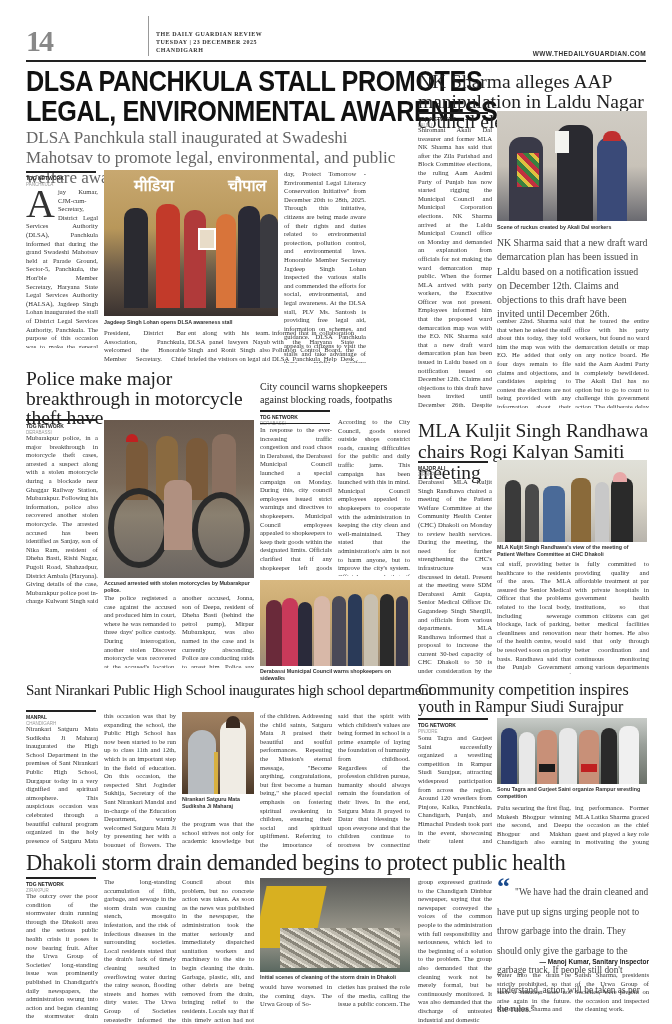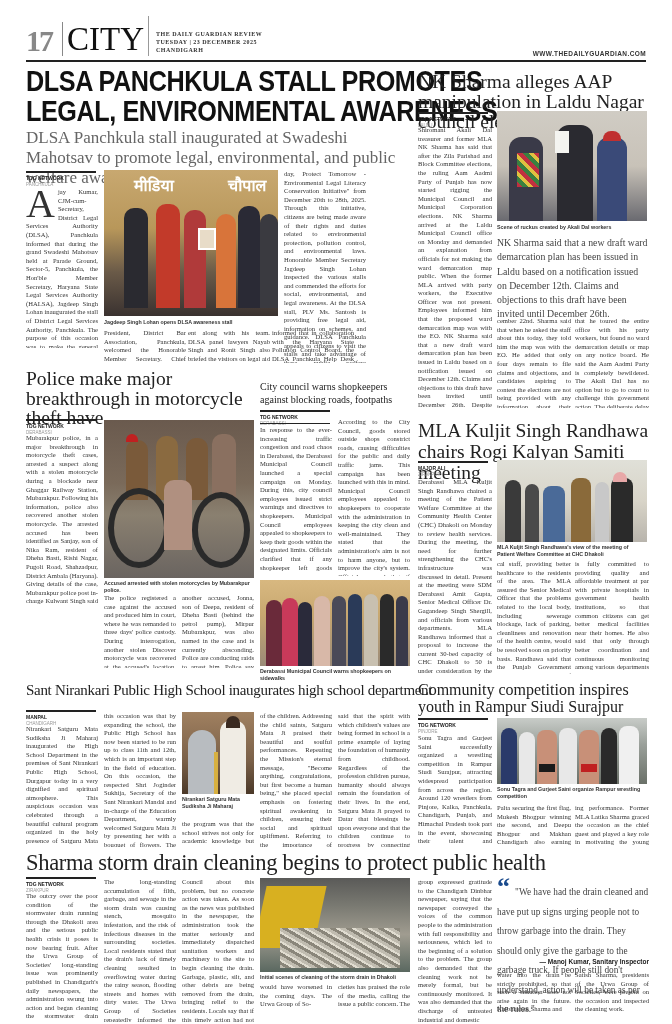--- a/index.html
+++ b/index.html
@@ -22,22 +22,21 @@
 .cap{font-family:"Liberation Sans",sans-serif;font-size:5.3px;font-weight:bold;color:#333;line-height:6.5px}
 .drop{float:left;font-size:40px;line-height:32px;padding-right:3px;font-family:"Liberation Serif",serif}
 .quote{font-family:"Liberation Serif",serif;color:#444}
 .qmark{color:#1a4a8c;font-size:26px;font-weight:bold;font-family:"Liberation Serif",serif;line-height:18px}
 .rule{background:#222;height:1px}
 </style>
 </head>
 <body>
 
 <div class="abs masthead">
-  <div class="pgnum">17</div>
-  <div class="section">CITY</div>
+  <div class="pgnum">14</div>
   <div class="mast-div"></div>
   <div class="mast-info">
     <div>THE DAILY GUARDIAN REVIEW</div>
     <div>TUESDAY | 23 DECEMBER 2025</div>
     <div>CHANDIGARH</div>
   </div>
   <div class="site">WWW.THEDAILYGUARDIAN.COM</div>
 </div>
 
 <div class="abs" style="left:26px;top:66px;width:380px">
@@ -180,21 +179,21 @@
   <div style="position:absolute;left:62px;top:10px;width:18px;height:56px;background:#e8e8e8;border-radius:8px 8px 0 0"></div>
   <div style="position:absolute;left:82px;top:12px;width:20px;height:54px;background:#c89078;border-radius:8px 8px 0 0"></div>
   <div style="position:absolute;left:84px;top:46px;width:16px;height:8px;background:#c02020"></div>
   <div style="position:absolute;left:104px;top:10px;width:16px;height:56px;background:#2a2a2a;border-radius:8px 8px 0 0"></div>
   <div style="position:absolute;left:122px;top:8px;width:20px;height:58px;background:#f0f0f0;border-radius:8px 8px 0 0"></div>
 </div>
 <div class="abs cap" style="left:497px;top:786px;width:150px">Sonu Tagra and Gurjeet Saini organize Rampur wrestling competition</div>
 <div class="abs col" style="left:497px;top:804px;width:74px;height:44px">Palta securing the first flag, Mukesh Bhogpur winning the second, and Deepu Bhogpur and Makhan Chandigarh also earning medals for their outstand-</div>
 <div class="abs col" style="left:575px;top:804px;width:74px;height:44px">ing performance. Former MLA Latika Sharma graced the occasion as the chief guest and played a key role in motivating the young athletes.</div>
 
-<div class="abs h-serif" style="left:26px;top:851px;width:640px;font-size:22.5px;white-space:nowrap;letter-spacing:-0.3px">Sharma storm drain cleaning begins to protect public health</div>
+<div class="abs h-serif" style="left:26px;top:851px;width:640px;font-size:22.5px;white-space:nowrap;letter-spacing:-0.3px">Dhakoli storm drain demanded begins to protect public health</div>
 <div class="abs by" style="left:26px;top:877px;width:70px">
   <span>TDG NETWORK</span>
   <small>ZIRAKPUR</small>
 </div>
 <div class="abs col" style="left:26px;top:892px;width:72px;height:130px">The outcry over the poor condition of the stormwater drain running through the Dhakoli area and the serious public health crisis it poses is now bearing fruit. After the Urwa Group of Societies' long-standing issue was prominently published in Chandigarh's daily newspapers, the administration swung into action and began cleaning the stormwater drain running through Ward Nos. 13 and 14.</div>
 <div class="abs col" style="left:104px;top:878px;width:72px;height:144px">The long-standing accumulation of filth, garbage, and sewage in the storm drain was causing stench, mosquito infestation, and the risk of infectious diseases in the surrounding societies. Local residents stated that the drain's lack of timely cleaning resulted in overflowing water during the rainy season, flooding streets and homes with dirty water. The Urwa Group of Societies repeatedly informed the administration and the Municipal</div>
 <div class="abs col" style="left:182px;top:878px;width:72px;height:144px">Council about this problem, but no concrete action was taken. As soon as the news was published in the newspaper, the administration took the matter seriously and immediately dispatched sanitation workers and machinery to the site to begin cleaning the drain. Garbage, plastic, silt, and other debris are being removed from the drain, bringing relief to the residents. Locals say that if this timely action had not been taken, the health crisis</div>
 <div class="abs photo" style="left:260px;top:878px;width:150px;height:94px;background:linear-gradient(180deg,#5a5a58 0%,#7a7a72 30%,#a09c90 60%,#5a6860 100%)">
   <div style="position:absolute;left:0;top:8px;width:60px;height:62px;background:#d8b020;transform:skewX(-12deg)"></div>
   <div style="position:absolute;left:20px;top:50px;width:120px;height:40px;background:repeating-linear-gradient(30deg,#c0bcb0,#c0bcb0 3px,#8a867a 3px,#8a867a 6px,#e0dcd0 6px,#e0dcd0 8px)"></div>

